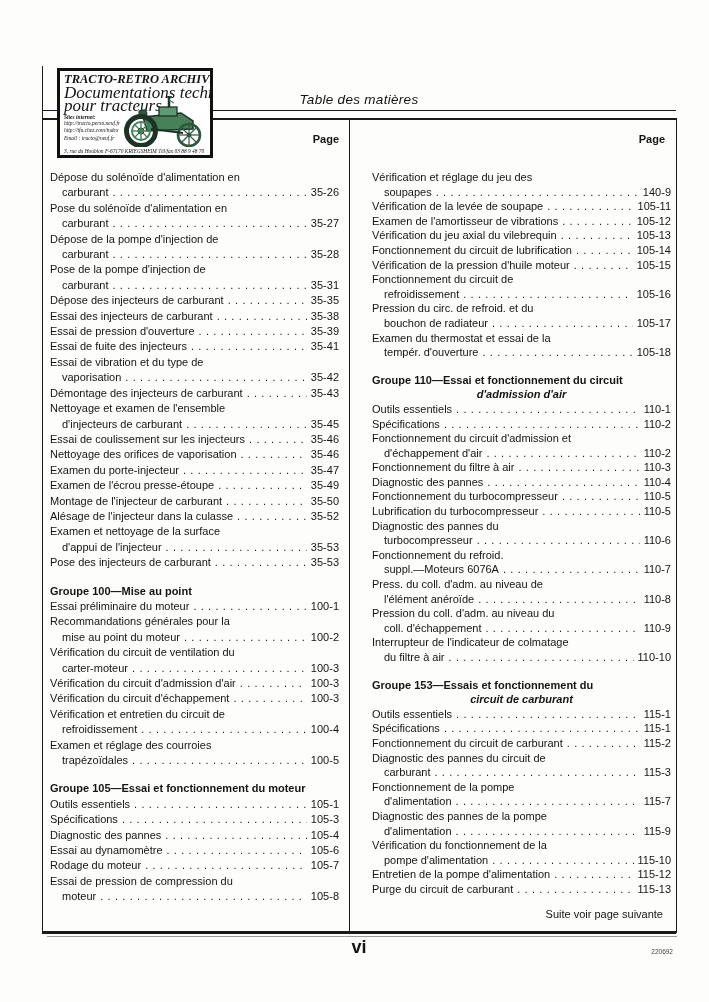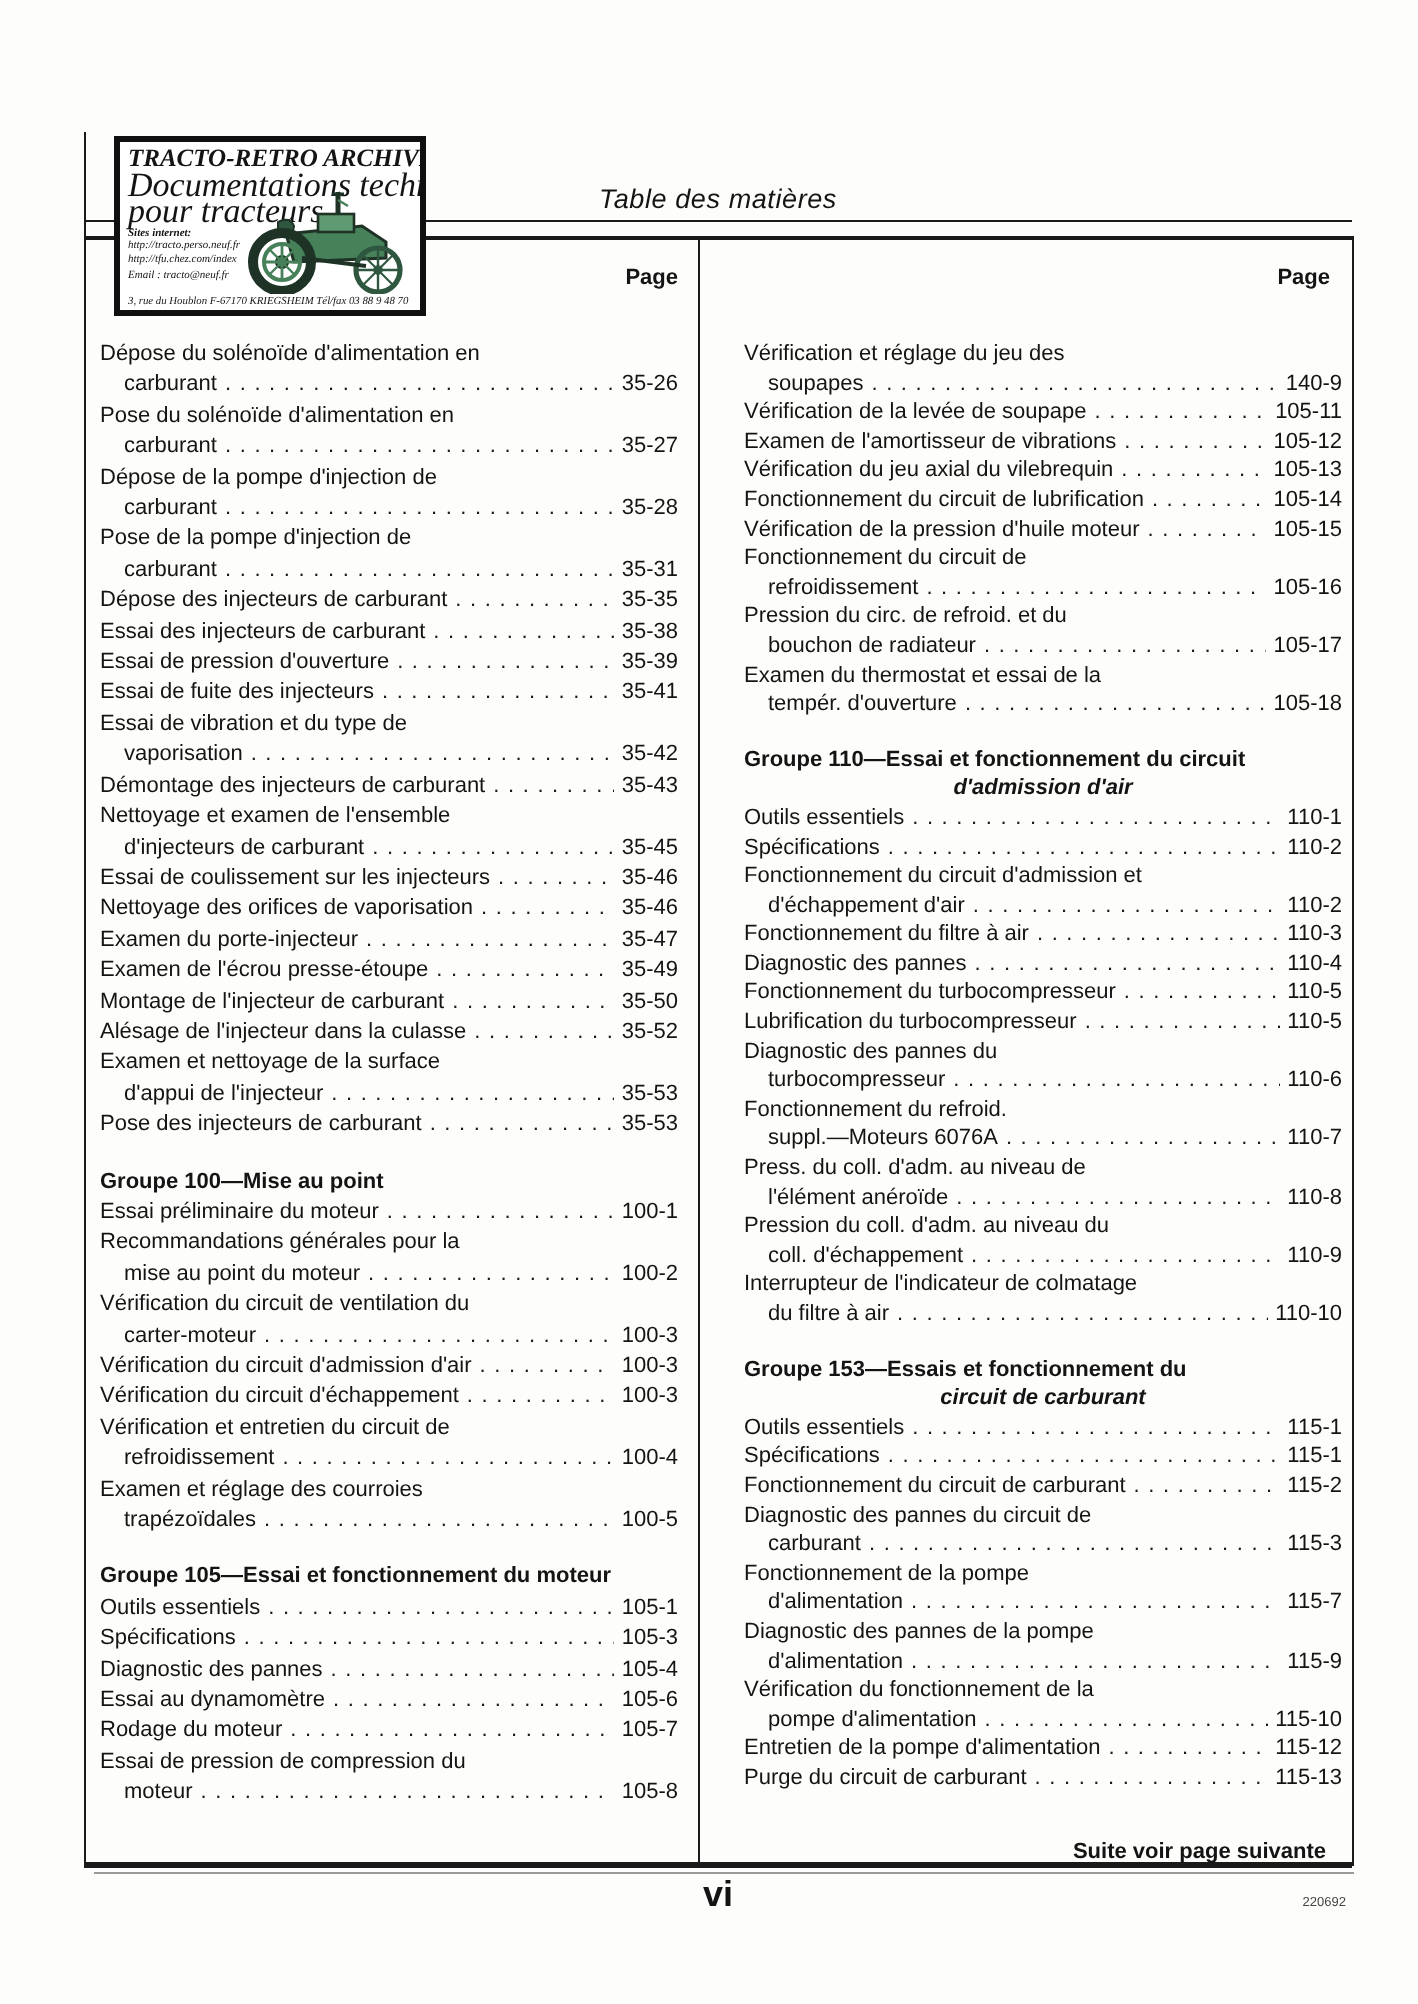--- a/index.html
+++ b/index.html
@@ -58,21 +58,21 @@
   .entry-line .txt{white-space:nowrap;}
   .entry-line.cont{padding-left:12px;}
   .dots{flex:1;overflow:hidden;white-space:nowrap;margin:0 2px 0 4px;}
   .dots::after{
     content:"..........................................................................................................";
     letter-spacing:4.3px;color:#1a1a1a;
   }
   .pagenum{white-space:nowrap;padding-left:2px;}
 
   
-  .continuation{position:absolute;right:46px;top:908px;font-weight:bold;font-size:11px;margin-top:12px;}
+  .continuation{position:absolute;right:46px;top:908px;font-weight:normal;font-size:11px;}
   .folio{position:absolute;left:42px;top:937px;width:634px;text-align:center;
          font-weight:bold;font-size:18px;}
   .doc-code{position:absolute;right:36px;top:948px;font-size:6.5px;color:#444;}
 </style>
 </head>
 <body>
 
 <div class="page">
 
   <div class="rule v-left"></div>

